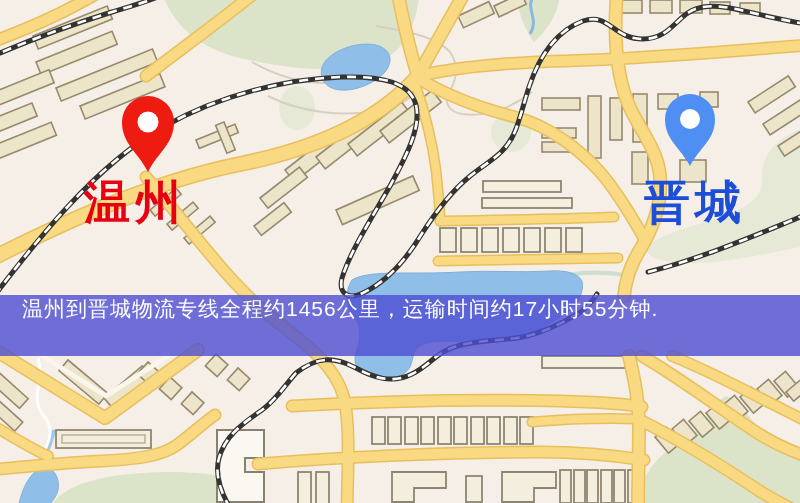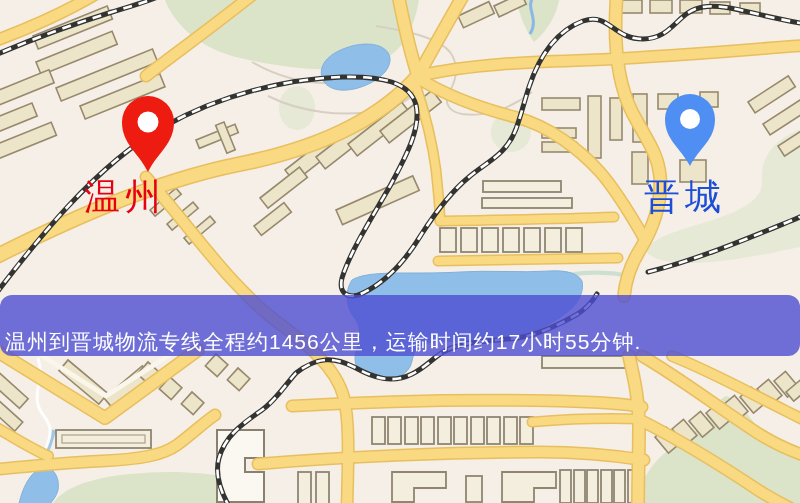--- a/index.html
+++ b/index.html
@@ -20,31 +20,31 @@
   .park{fill:#dbe3c8;stroke:none;}
   .park2{fill:#e5e9d6;stroke:none;}
   .water{fill:#8fbfe9;stroke:#7fb0dd;stroke-width:1;}
   .bld{fill:#ede5c9;stroke:#97896d;stroke-width:1.6;}
   .bld2{fill:#f4eedf;stroke:#8f8571;stroke-width:1.8;}
   .bldw{fill:#fbf8f1;stroke:#8a8070;stroke-width:2;}
   .contour{fill:none;stroke:#d7d0c2;stroke-width:2;}
   .stream{fill:none;stroke:#ffffff;stroke-width:3;opacity:.9;}
   
   .city-label{
-    position:absolute;font-size:36px;font-weight:400;line-height:1;
+    position:absolute;font-size:46px;font-weight:700;line-height:1;
     letter-spacing:5px;white-space:nowrap;
     font-family:"Liberation Sans","DejaVu Sans",sans-serif;
   }
   .city-label.origin{left:84px;top:179px;color:#e60012;}
   .city-label.dest{left:644px;top:179px;color:#1d4ed8;}
   
   .banner{
     position:absolute;left:0;top:295px;width:800px;height:61px;
     background:rgba(77,77,210,0.80);
-    display:flex;align-items:flex-end;box-sizing:border-box;padding-left:5px;border-radius:12px;
+    display:flex;align-items:flex-start;box-sizing:border-box;padding-left:22px;
   }
   .banner span{color:#ffffff;font-size:21px;letter-spacing:1px;}
 </style>
 </head>
 <body>
 
 <div class="stage">
 
   <svg width="800" height="503" viewBox="0 0 800 503">
     <defs>

